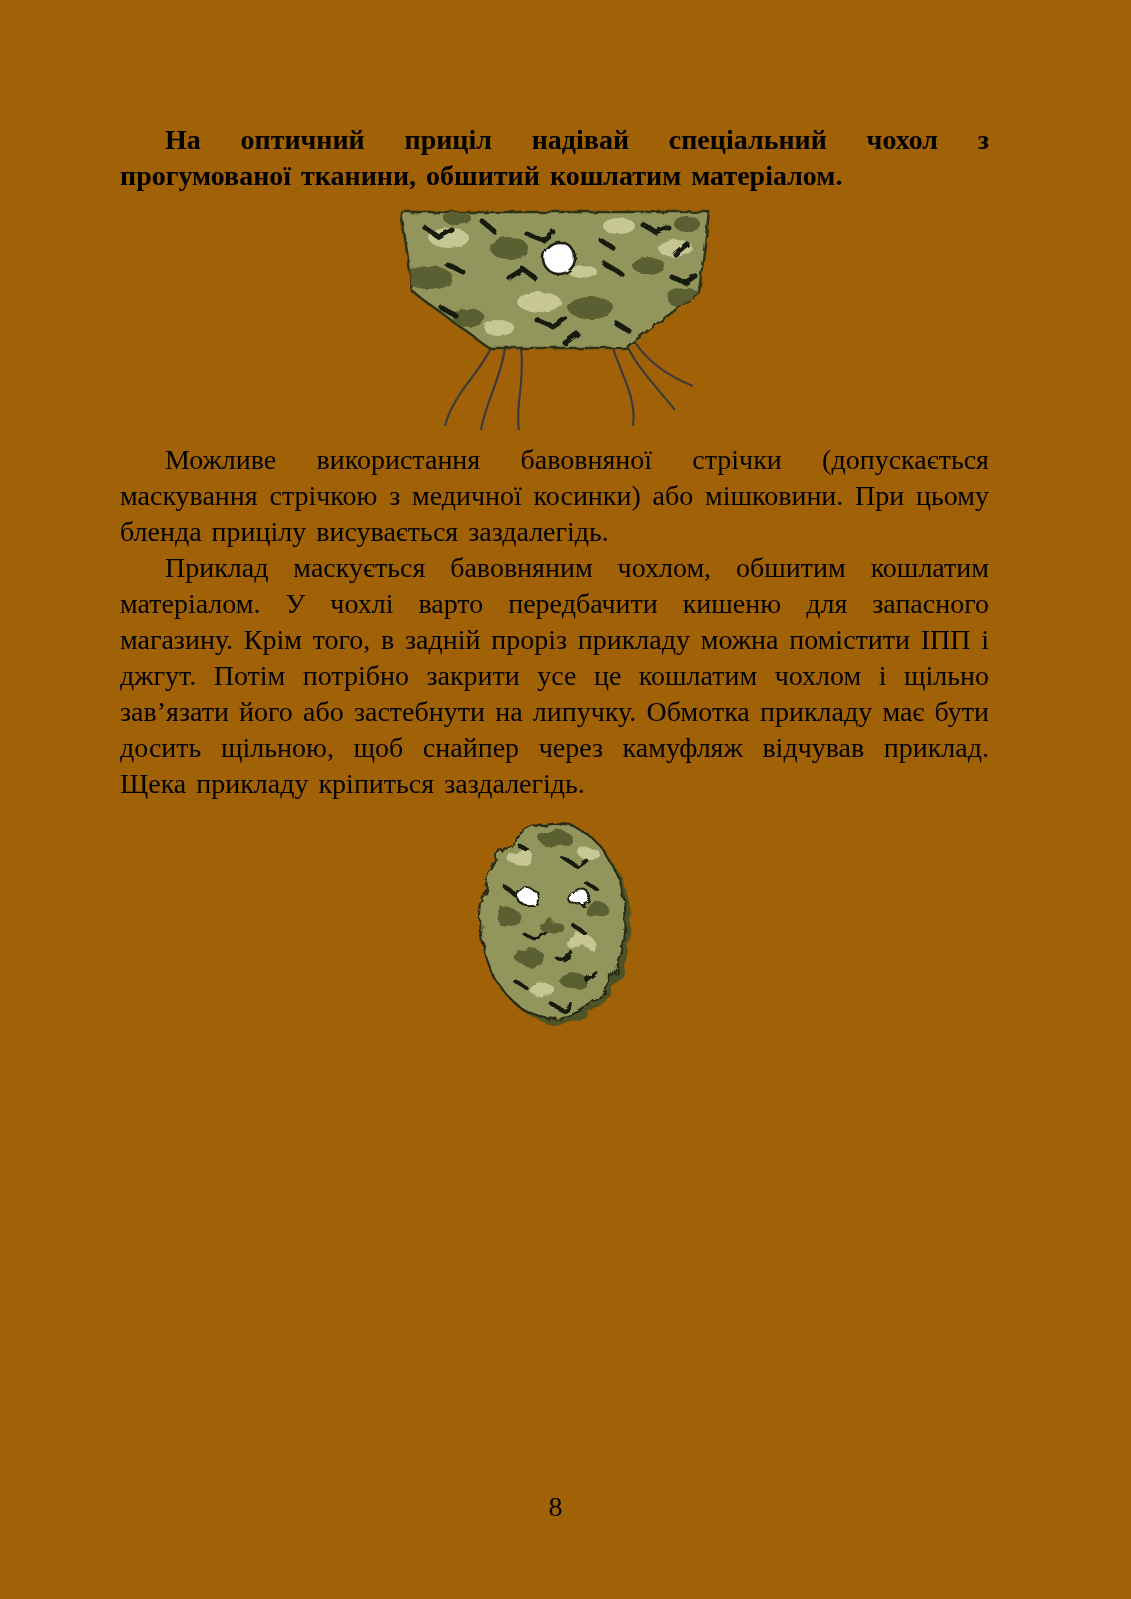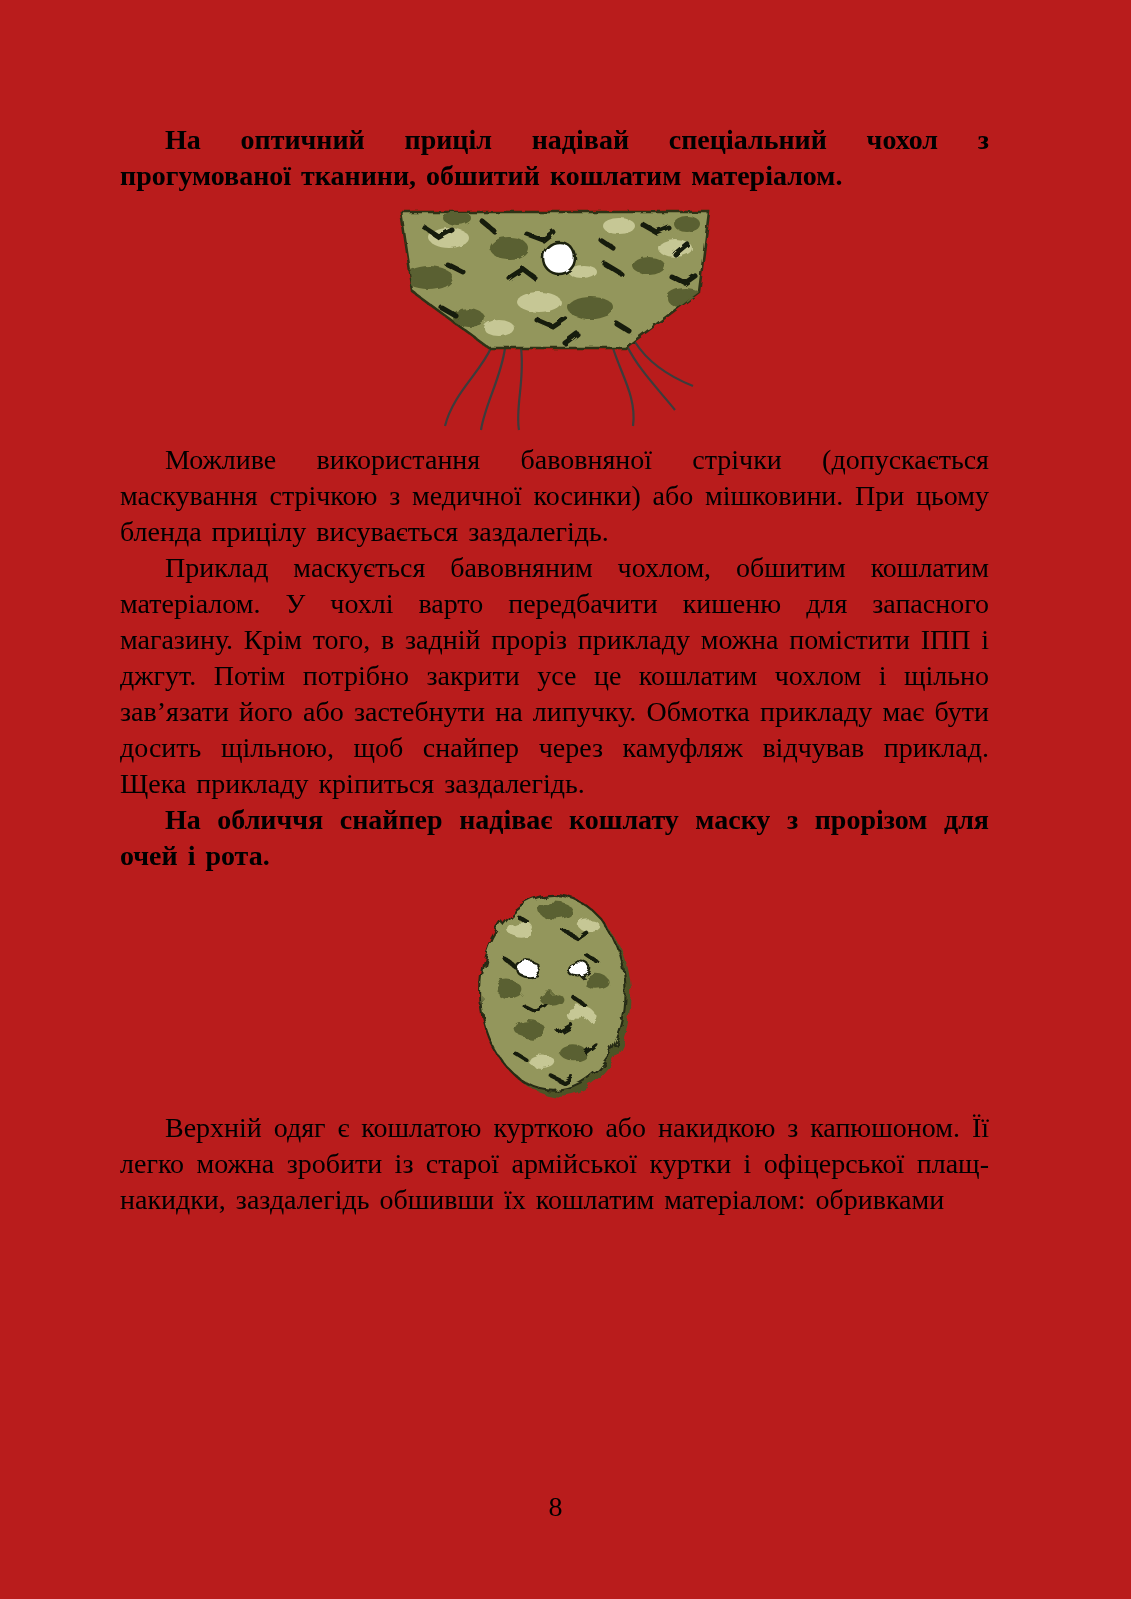--- a/index.html
+++ b/index.html
@@ -1,21 +1,21 @@
 <!DOCTYPE html>
 <html><head>
 <meta charset="utf-8">
 <style>
   html, body { margin: 0; padding: 0; background: #ffffff; }
   .page {
     position: relative;
     width: 1131px;
     height: 1599px;
     margin: 0 auto;
-    background: #b91c1c;
+    background: #a16207;
     color: #000000;
     font-family: "Liberation Serif", serif;
     box-sizing: border-box;
     padding: 122px 142px 0 120px;
     overflow: hidden;
   }
   .para {
     margin: 0;
     font-size: 28px;
     line-height: 36px;
@@ -107,21 +107,20 @@
             <path d="M214 34 l12 8"></path>
           </g>
         </g>
         <circle cx="172" cy="52" r="16" fill="#ffffff" stroke="#1d2010" stroke-width="2.5"></circle>
       </g>
     </svg>
   </figure>
 
   <p class="para">Можливе використання бавовняної стрічки (допускається маскування стрічкою з медичної косинки) або мішковини. При цьому бленда прицілу висувається заздалегідь.</p>
   <p class="para">Приклад маскується бавовняним чохлом, обшитим кошлатим матеріалом. У чохлі варто передбачити кишеню для запасного магазину. Крім того, в задній проріз прикладу можна помістити ІПП і джгут. Потім потрібно закрити усе це кошлатим чохлом і щільно зав’язати його або застебнути на липучку. Обмотка прикладу має бути досить щільною, щоб снайпер через камуфляж відчував приклад. Щека прикладу кріпиться заздалегідь.</p>
-  <p class="para bold">На обличчя снайпер надіває кошлату маску з прорізом для очей і рота.</p>
 
   <figure class="fig fig-mask">
     <svg width="168" height="212" viewBox="0 0 200 252">
       <defs>
         <clipPath id="maskClip">
           <ellipse cx="98" cy="124" rx="86" ry="116"></ellipse>
         </clipPath>
         <filter id="roughen2" x="-15%" y="-15%" width="130%" height="130%">
           <feTurbulence type="fractalNoise" baseFrequency="0.05" numOctaves="3" result="n2"></feTurbulence>
           <feDisplacementMap in="SourceGraphic" in2="n2" scale="14"></feDisplacementMap>
@@ -159,16 +158,15 @@
           </g>
         </g>
         <g>
           <ellipse cx="68" cy="96" rx="14" ry="9" fill="#ffffff" stroke="#1d2010" stroke-width="2.5"></ellipse>
           <ellipse cx="128" cy="96" rx="14" ry="9" fill="#ffffff" stroke="#1d2010" stroke-width="2.5"></ellipse>
         </g>
       </g>
     </svg>
   </figure>
 
-  <p class="para">Верхній одяг є кошлатою курткою або накидкою з капюшоном. Її легко можна зробити із старої армійської куртки і офіцерської плащ-накидки, заздалегідь обшивши їх кошлатим матеріалом: обривками</p>
 
   <div class="page-number">8</div>
 </div>
 
 </body></html>

